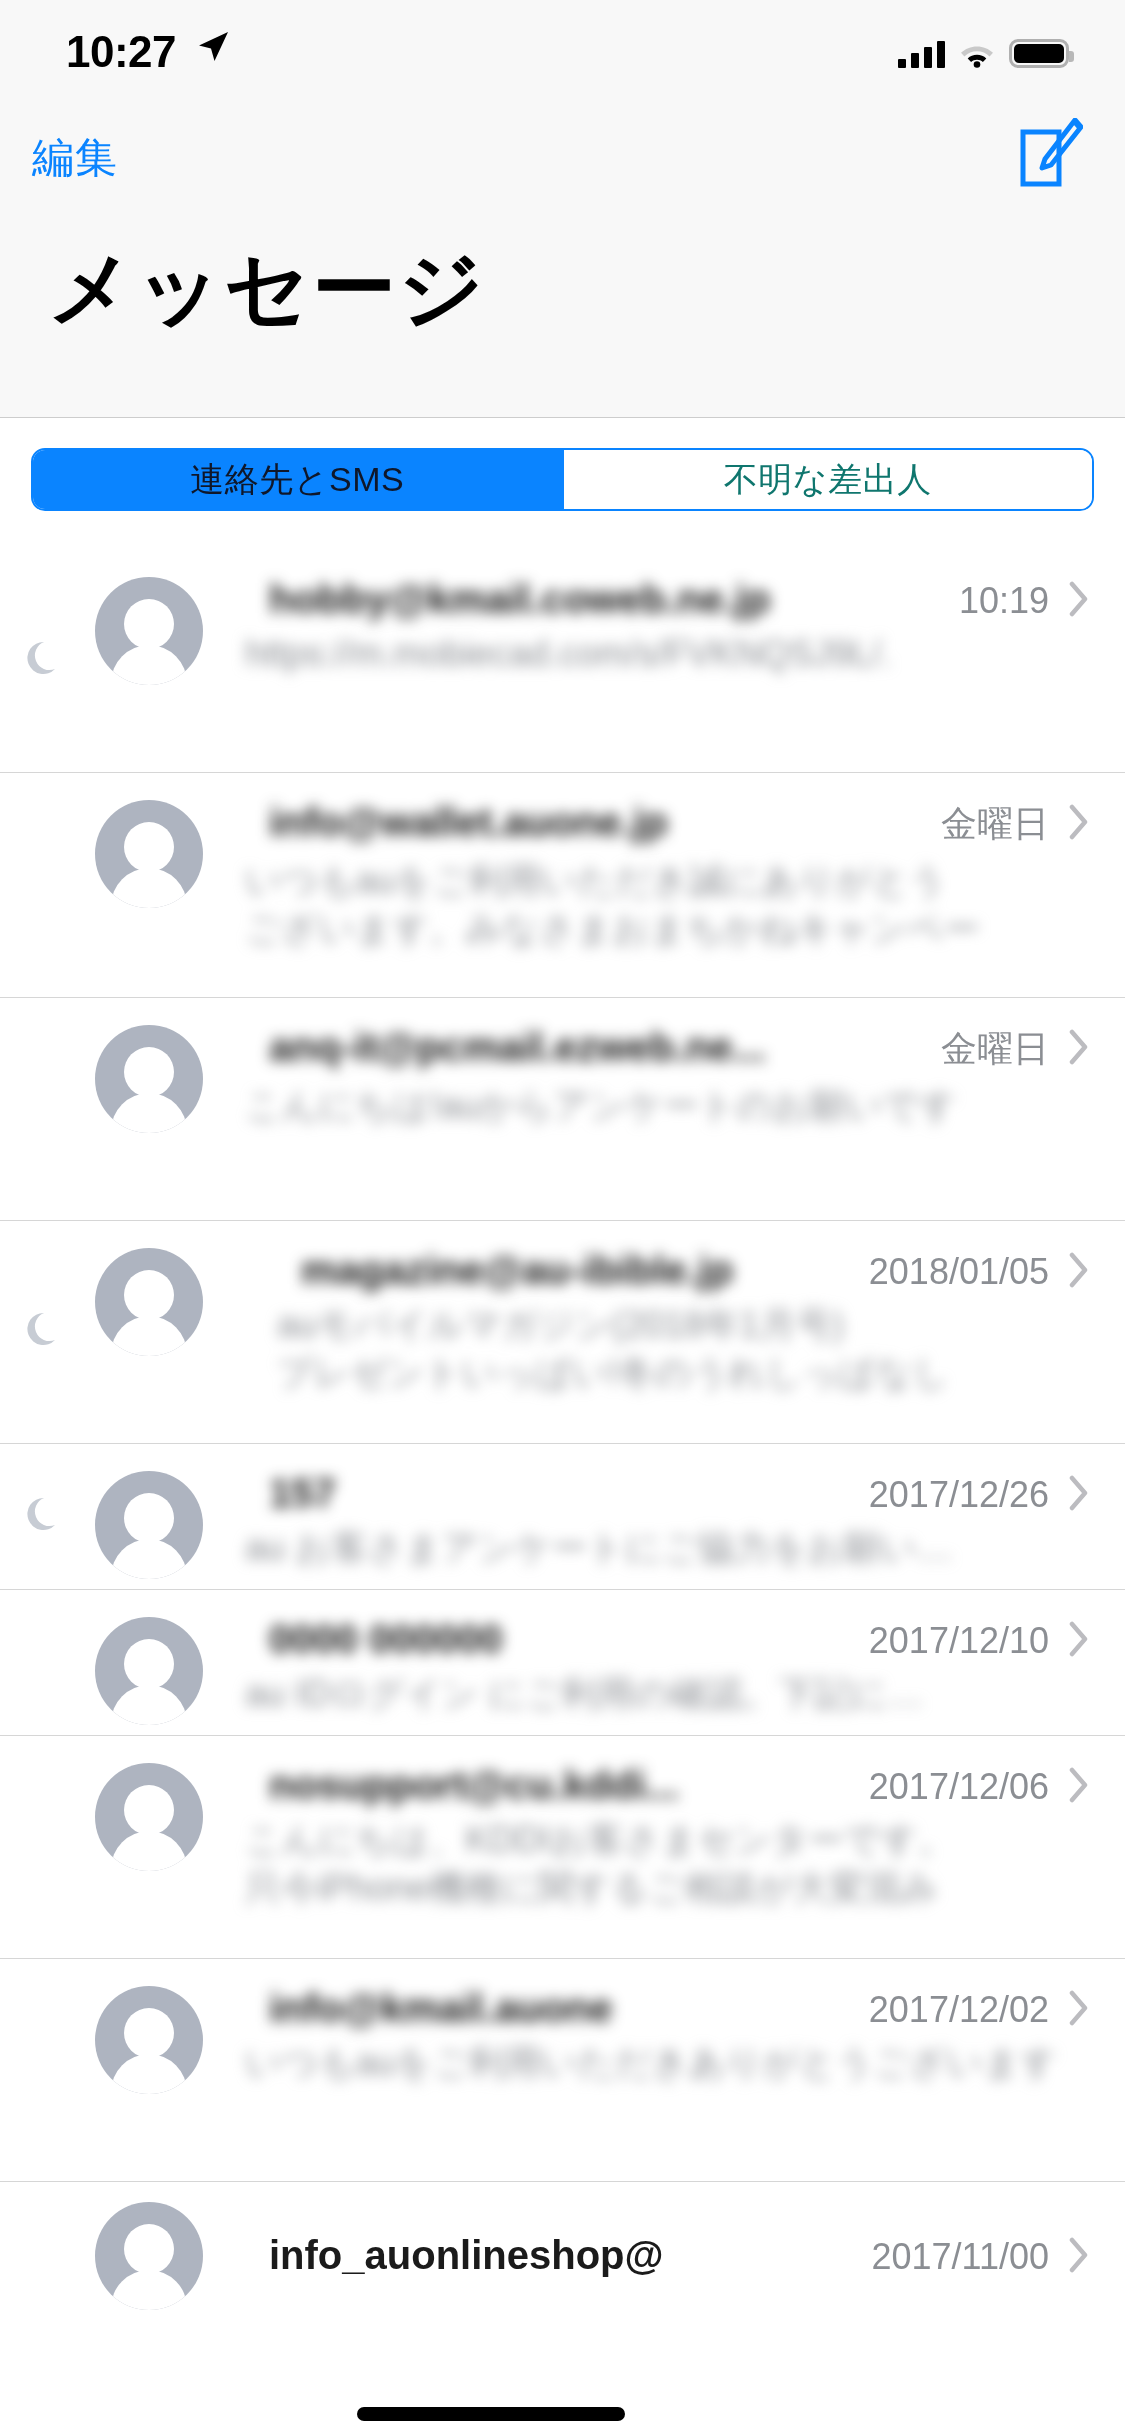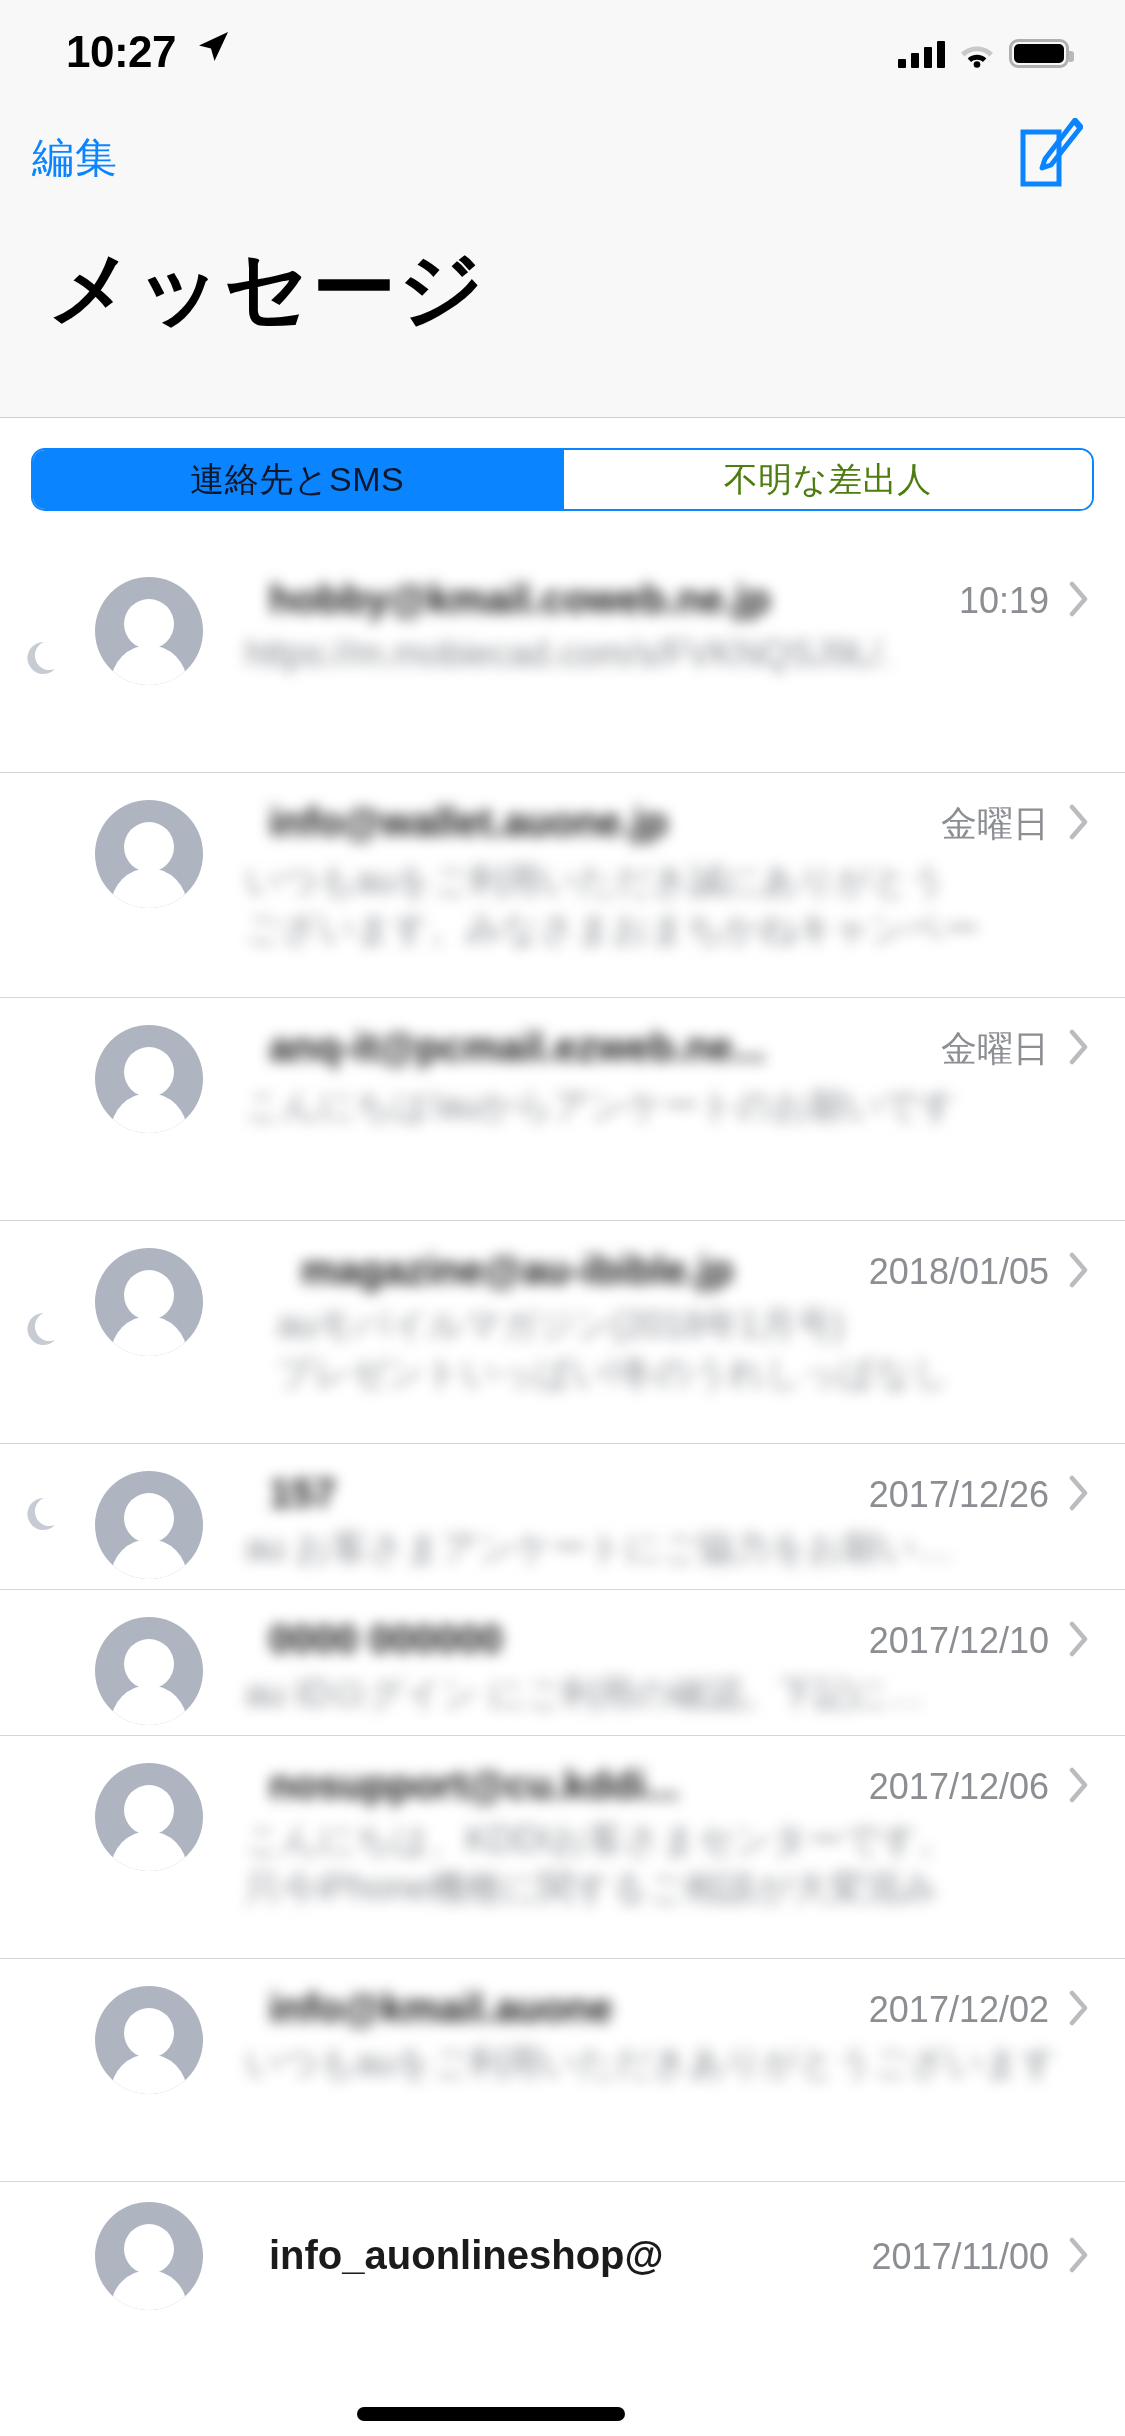--- a/index.html
+++ b/index.html
@@ -67,21 +67,21 @@
     position:absolute; top:418px; left:0; width:1125px; height:132px;
     background:#fff;
   }
   .segmented{
     position:absolute; left:31px; top:30px; width:1063px; height:63px;
     border:2px solid #0a84ff; border-radius:14px; overflow:hidden;
     display:flex;
   }
   .seg{
     flex:1; display:flex; align-items:center; justify-content:center;
-    font-size:34px; color:#4d7c0f; background:#fff; cursor:pointer;
+    font-size:34px; color:#0f766e; background:#fff; cursor:pointer;
     border:none; font-family:inherit; letter-spacing:0.5px;
   }
   .seg.active{ background:#0a84ff; color:#0f172a; }
   .seg + .seg{ border-left:2px solid #0a84ff; }
 
   
   .list{
     position:absolute; top:550px; left:0; width:1125px; height:1886px;
     background:#fff; overflow:hidden;
   }

